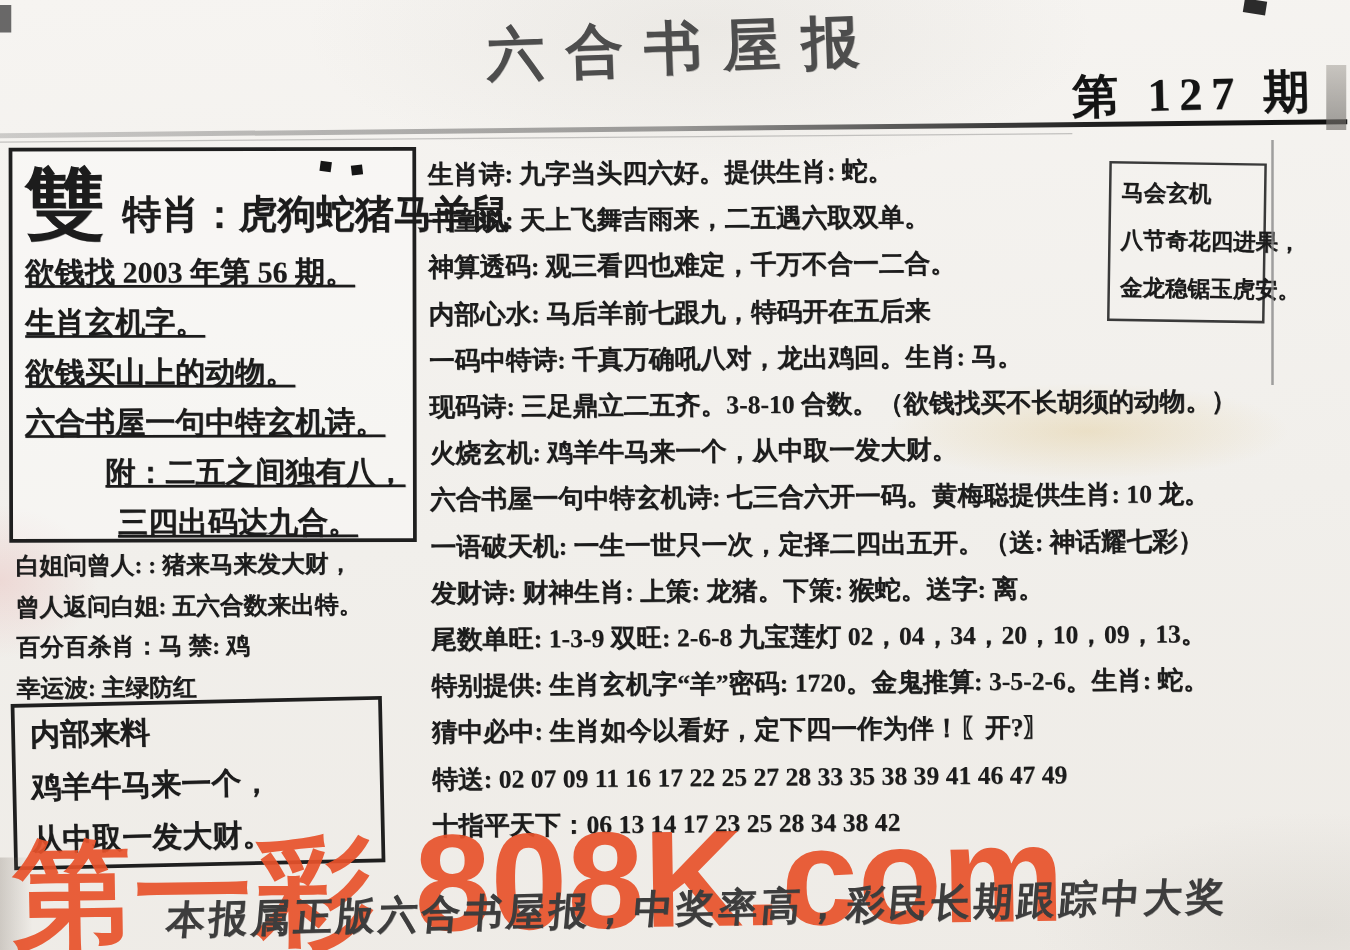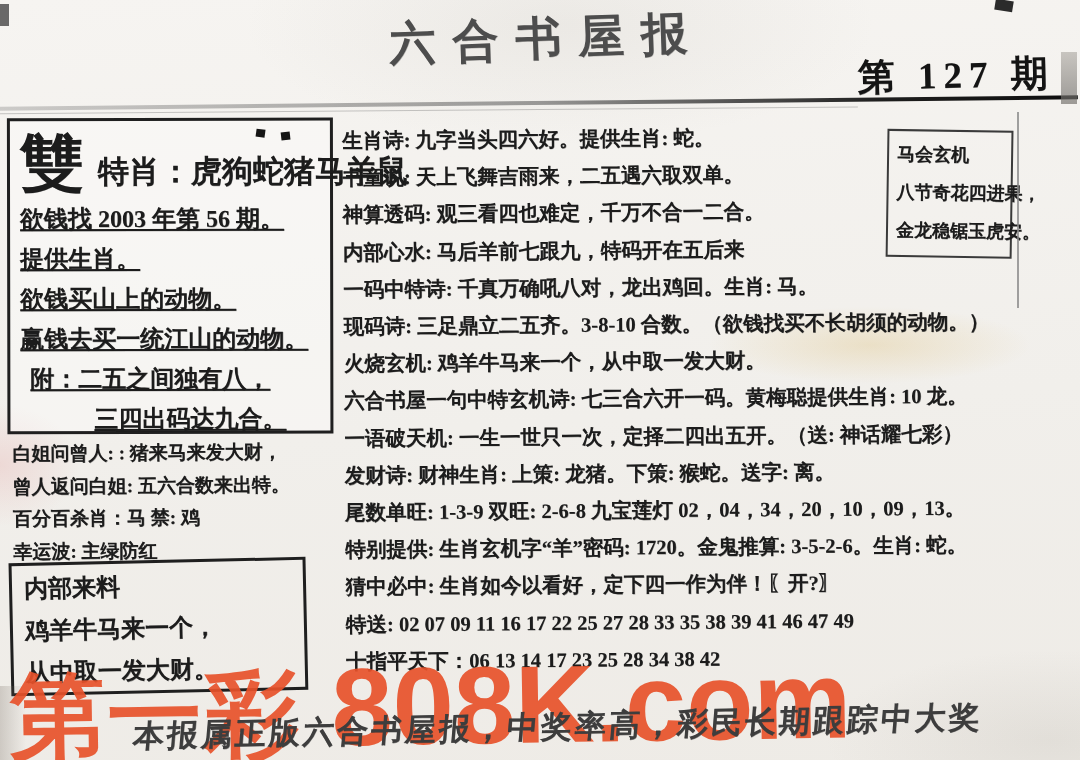--- a/index.html
+++ b/index.html
@@ -29,21 +29,21 @@
   .rule2{position:absolute;left:0;top:109px;width:860px;height:1px;background:rgba(120,120,120,.4);}
 
   
   .special-box{position:absolute;left:8px;top:115px;width:326px;height:316px;
     border:3px solid #1f1f1f;transform:rotate(0.35deg);padding:2px 6px 0 10px;box-sizing:border-box;
     background:rgba(255,255,255,.35);}
   .sb-head{display:flex;align-items:flex-end;height:76px;}
   .bigchar{font-size:64px;font-weight:900;line-height:70px;letter-spacing:0;}
   .sb-lead{font-size:31px;font-weight:700;margin-left:14px;padding-bottom:6px;white-space:nowrap;}
   .sb-line{font-size:24px;font-weight:700;line-height:40px;white-space:nowrap;text-decoration:underline;}
-  .sb-line.ind1{padding-left:10px;}
+  .sb-line.ind1{padding-left:10px;text-align:right;}
   .sb-line.ind2{padding-left:74px;}
   .dot{position:absolute;width:9px;height:8px;background:#151515;}
   .dot.d1{left:258px;top:127px;transform:rotate(8deg);}
   .dot.d2{left:283px;top:130px;transform:rotate(-6deg);}
 
   .qa{position:absolute;left:12px;top:434px;width:330px;}
   .qa-line{font-size:19px;font-weight:700;line-height:32.5px;white-space:nowrap;}
 
   .insider-box{position:absolute;left:8px;top:557px;width:297px;height:133px;
     border:3px solid #1f1f1f;transform:rotate(-0.8deg);padding:2px 8px 0 12px;box-sizing:border-box;}
@@ -86,23 +86,23 @@
   <div class="issue ink">第 127 期</div>
   <div class="rule"></div>
   <div class="rule2"></div>
 
   <div class="special-box">
     <div class="sb-head">
       <span class="bigchar ink">雙</span>
       <span class="sb-lead ink">特肖：虎狗蛇猪马羊鼠</span>
     </div>
     <div class="sb-line ink">欲钱找 2003 年第 56 期。</div>
-    <div class="sb-line ink">提供生肖。</div>
+    <div class="sb-line ink">生肖玄机字。</div>
     <div class="sb-line ink">欲钱买山上的动物。</div>
-    <div class="sb-line ink">赢钱去买一统江山的动物。</div>
+    <div class="sb-line ink">六合书屋一句中特玄机诗。</div>
     <div class="sb-line ind1 ink">附：二五之间独有八，</div>
     <div class="sb-line ind2 ink">三四出码达九合。</div>
   </div>
   <div class="dot d1"></div>
   <div class="dot d2"></div>
 
   <div class="qa">
     <div class="qa-line ink">白姐问曾人: : 猪来马来发大财，</div>
     <div class="qa-line ink">曾人返问白姐: 五六合数来出特。</div>
     <div class="qa-line ink">百分百杀肖：马  禁: 鸡</div>

